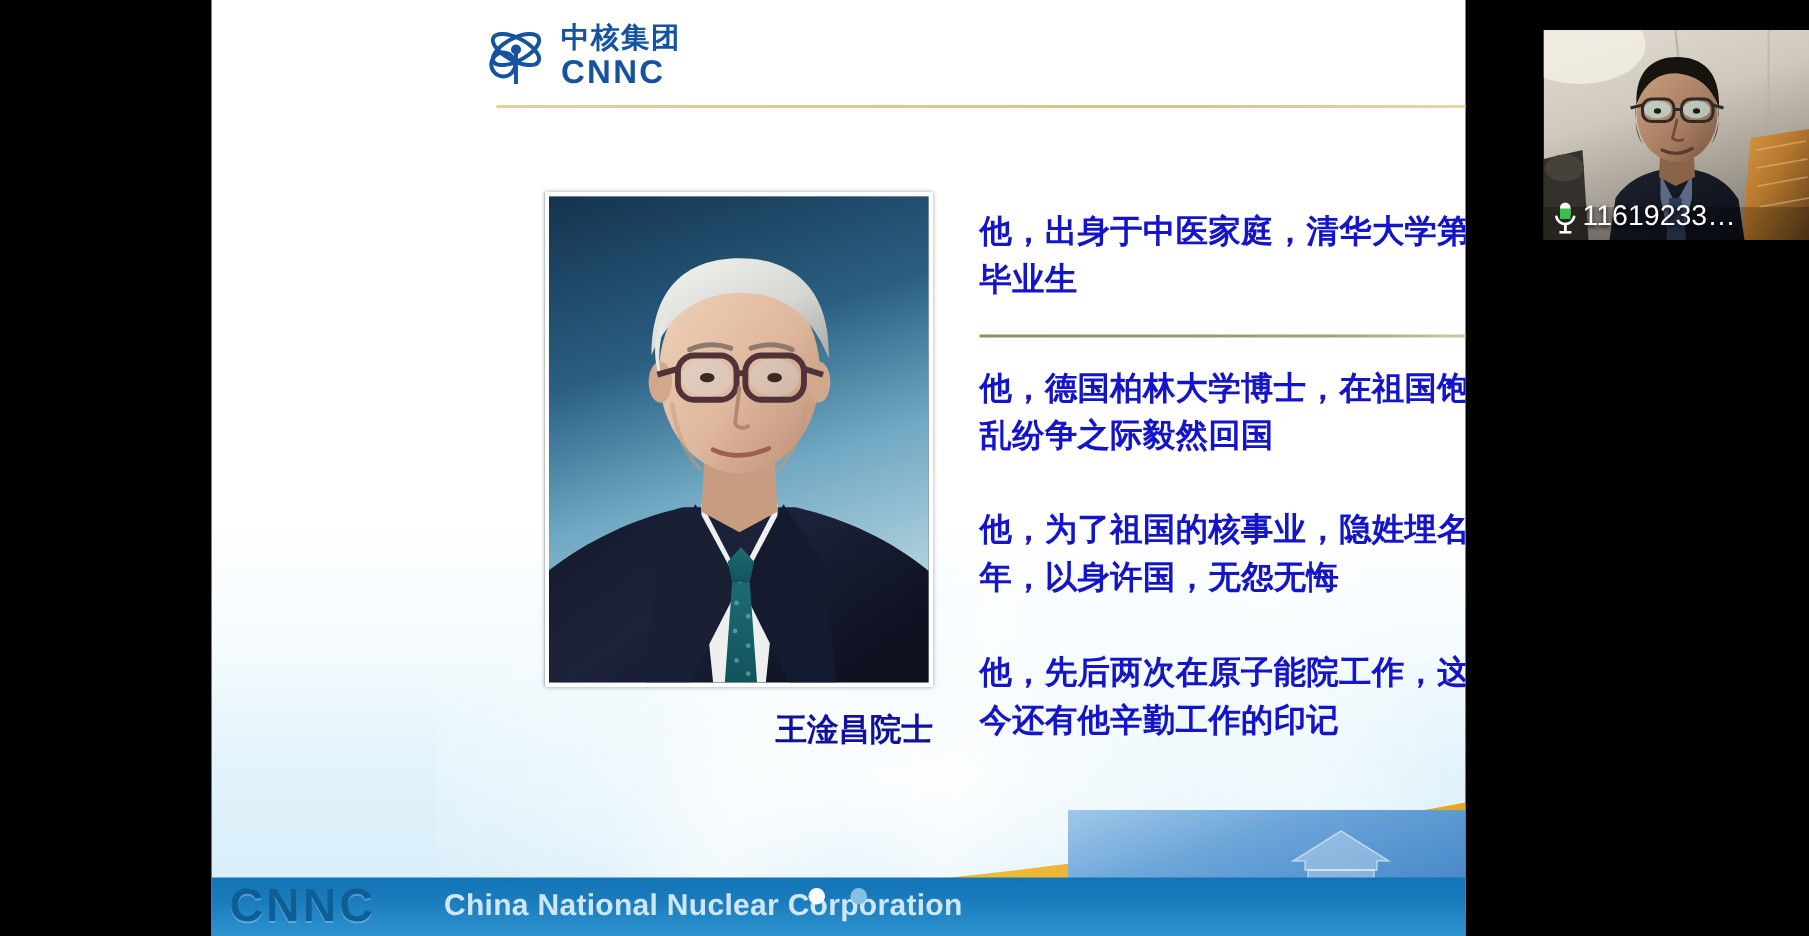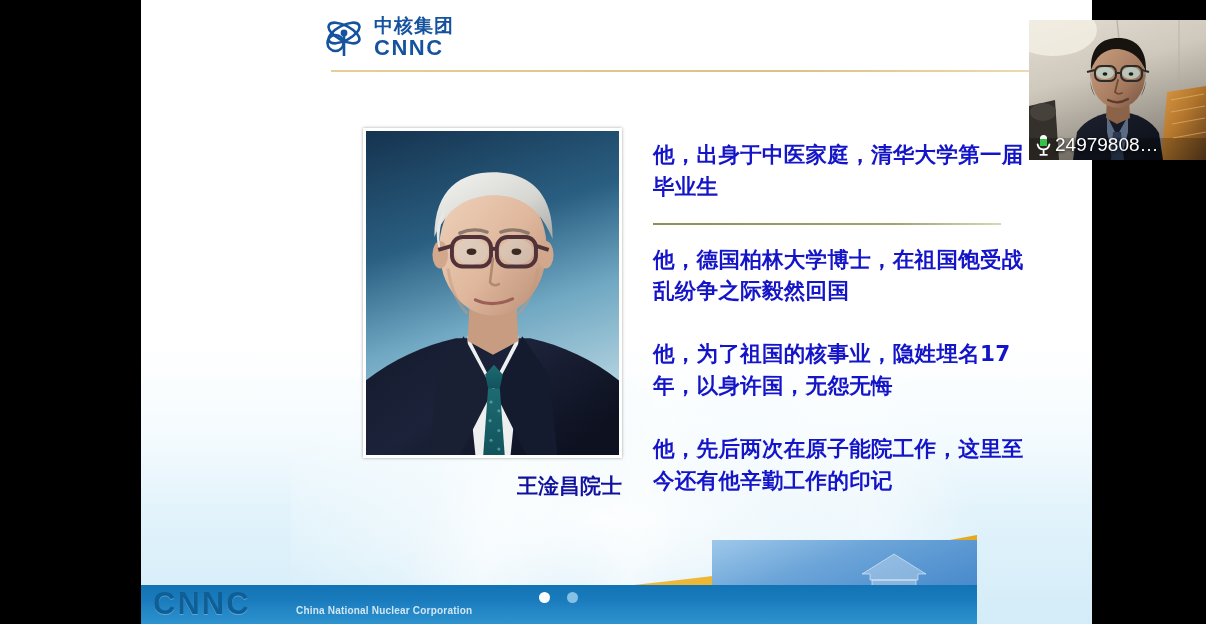--- a/index.html
+++ b/index.html
@@ -13,21 +13,21 @@
   #screen {
     position:relative;
     width:1206px; height:624px;
     background:#000;
   }
 
   
   #slide {
     position:absolute;
     left:141px; top:0;
-    width:951px; height:624px;
+    width:836px; height:624px;
     background:
       linear-gradient(180deg,
         #ffffff 0%,
         #ffffff 55%,
         #f4fbfe 70%,
         #e2f3fb 82%,
         #d3ecf8 100%);
     overflow:hidden;
   }
   
@@ -124,21 +124,21 @@
   }
   #bank-cnnc {
     position:absolute; left:12px; bottom:2px;
     font-size:31px; font-weight:bold; letter-spacing:2px;
     color:#0f5f97;
     font-family:"Liberation Sans", sans-serif;
     text-shadow:0 1px 0 rgba(255,255,255,.25);
   }
   #bank-sub {
     position:absolute; left:155px; bottom:8px;
-    font-size:10px; font-weight:bold; letter-spacing:.2px;
+    font-size:20px; font-weight:bold; letter-spacing:.2px;
     color:#cfe6f5;
     font-family:"Liberation Sans", sans-serif;
   }
   #dots {
     position:absolute; left:398px; bottom:21px;
     display:flex; gap:17px; align-items:center;
   }
   #dots .dot { width:11px; height:11px; border-radius:50%; display:block; }
   #dots .dot.active { background:#ffffff; }
   #dots .dot.idle   { background:#86c0e4; }
@@ -422,17 +422,17 @@
     <div id="pip-label">
       <span class="mic">
         <svg viewBox="0 0 17 22" width="17" height="22" aria-hidden="true">
           <rect x="5" y="1" width="7" height="11" rx="3.5" fill="#ffffff"></rect>
           <rect x="5" y="5" width="7" height="7" rx="0" fill="#33c24a"></rect>
           <path d="M2.6 10.5 A6 6 0 0 0 14.4 10.5" stroke="#ffffff" stroke-width="1.8" fill="none" stroke-linecap="round"></path>
           <rect x="7.7" y="16" width="1.8" height="4.4" fill="#ffffff"></rect>
           <rect x="4.6" y="20" width="8" height="1.7" fill="#ffffff"></rect>
         </svg>
       </span>
-      <span class="who">24979808…</span>
+      <span class="who">11619233…</span>
     </div>
   </div>
 
 </div>
 
 </body></html>

